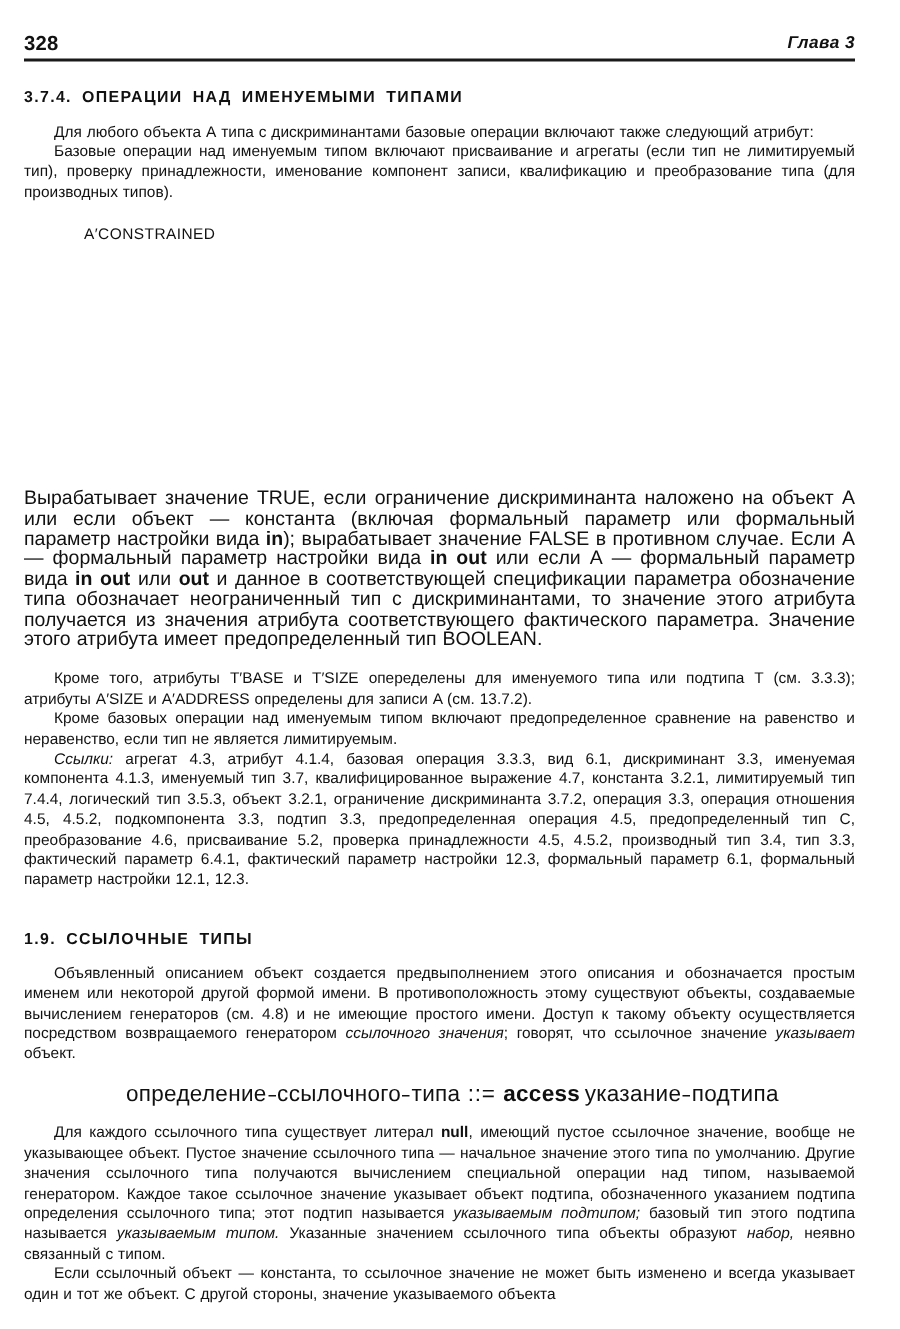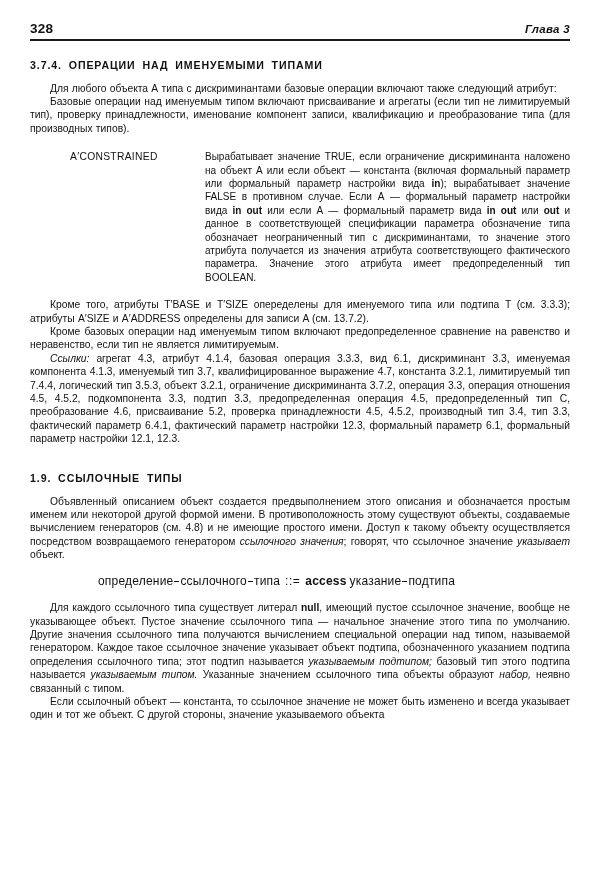--- a/index.html
+++ b/index.html
@@ -12,21 +12,21 @@
     height: 886px;
     font-family: "Liberation Sans", sans-serif;
     color: #111111;
     -webkit-font-smoothing: antialiased;
   }
   .page {
     position: relative;
     width: 600px;
     height: 886px;
     box-sizing: border-box;
-    padding: 22px 30px 0 30px;
+    padding: 22px 30px 0 16px;
     overflow: hidden;
   }
   
   .running-head {
     display: flex;
     align-items: flex-end;
     justify-content: space-between;
     border-bottom: 2px solid #1a1a1a;
     padding-bottom: 3px;
     margin-bottom: 18px;
@@ -71,40 +71,41 @@
   p.body + p.body {
     margin-top: 0;
   }
   .it { font-style: italic; }
   .bd { font-weight: bold; }
   
   .attr-block {
     display: flex;
     margin-top: 15px;
     margin-bottom: 14px;
+    flex-direction: column;
   }
   .attr-name {
     width: 175px;
     flex: 0 0 175px;
     padding-left: 40px;
     box-sizing: border-box;
     font-size: 10.3px;
     line-height: 13.4px;
     letter-spacing: 0.3px;
   }
   .attr-desc {
     flex: 1 1 auto;
-    font-size: 10px;
+    font-size: 13px;
     line-height: 13.4px;
     text-align: justify;
     word-spacing: 0.4px;
   }
   
   .syntax-line {
-    font-size: 12px;
+    font-size: 15px;
     line-height: 13.4px;
     margin: 13px 0 13px 0;
     padding-left: 68px;
     letter-spacing: 0.2px;
   }
   .syntax-line .joiner {
     display: inline-block;
     width: 7px;
     text-align: center;
     position: relative;

